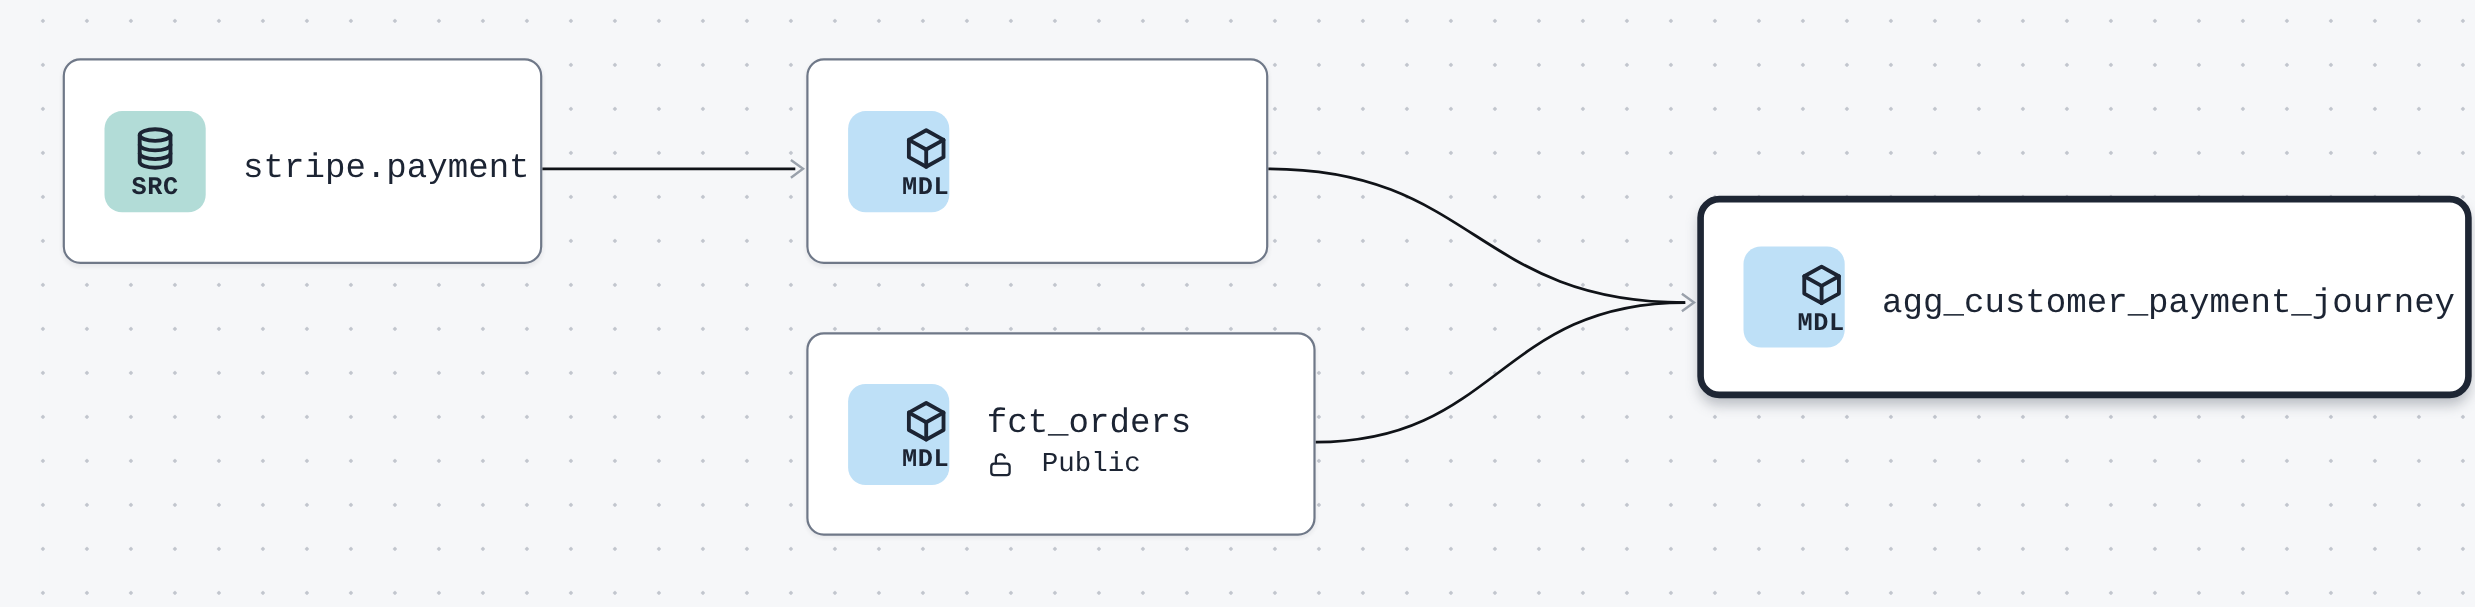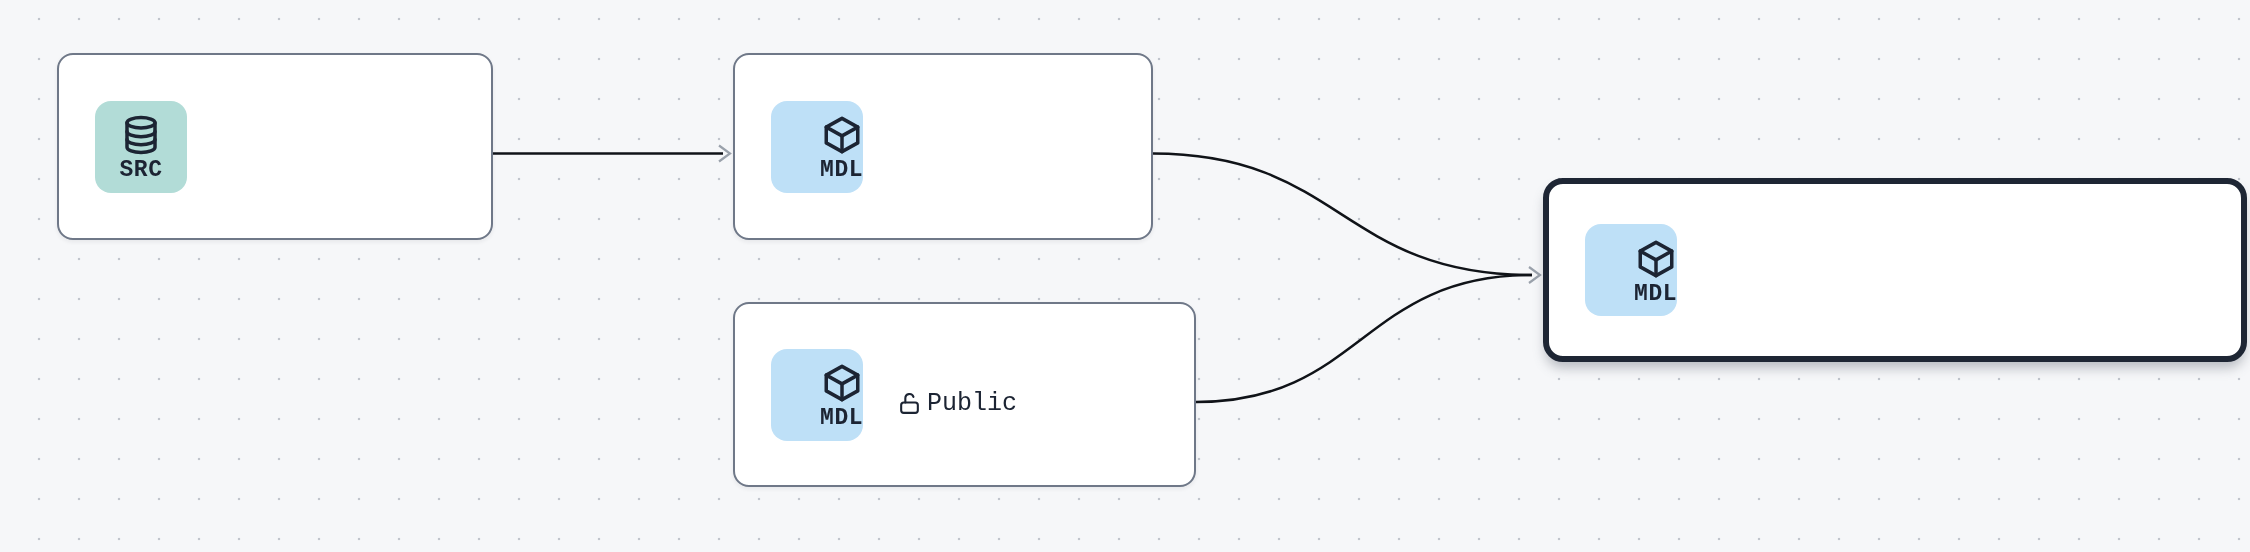--- a/index.html
+++ b/index.html
@@ -40,21 +40,21 @@
     flex:0 0 auto; width:92px; height:92px; border-radius:16px;
     display:flex; flex-direction:column; align-items:center; justify-content:center;
     gap:3px; padding-top:3px;
   }
   .badge-src{background:var(--badge-src-bg);}
   .badge-mdl{background:var(--badge-mdl-bg);align-items:flex-end;}
   .badge-label{font-size:23px; font-weight:700; letter-spacing:0.5px; line-height:1; color:var(--text);}
   .badge-icon{color:var(--text); display:block;}
   .node-text{margin-top:14px; display:flex; flex-direction:column;}
   .node-label{font-size:31px; line-height:1.2; color:var(--text); white-space:nowrap;}
-  .access-row{display:flex; align-items:center; gap:5px; margin-top:4px;}
+  .access-row{display:flex; align-items:center; gap:25px; margin-top:4px;}
   .access-label{font-size:25px; line-height:1.1; color:var(--text);}
   .lock-icon{color:var(--text); display:block;}
 </style>
 </head>
 <body>
 
 <div class="canvas">
 
   <svg class="edges" viewBox="0 0 2250 552">
     <path class="edge" d="M457 153.5 L687 153.5"></path>
@@ -68,20 +68,23 @@
   <div class="node node-1">
     <div class="badge badge-src">
       <svg class="badge-icon" viewBox="0 0 24 24" width="42" height="42" fill="none" stroke="currentColor" stroke-width="2" stroke-linecap="round" stroke-linejoin="round">
         <ellipse cx="12" cy="5" rx="8" ry="3"></ellipse>
         <path d="M4 5v14c0 1.66 3.58 3 8 3s8-1.34 8-3V5"></path>
         <path d="M4 10c0 1.66 3.58 3 8 3s8-1.34 8-3"></path>
         <path d="M4 14.5c0 1.66 3.58 3 8 3s8-1.34 8-3"></path>
       </svg>
       <span class="badge-label">SRC</span>
     </div>
+    <div class="node-text">
+      <div class="node-label">stripe.payment</div>
+    </div>
   </div>
 
   <div class="node node-2">
     <div class="badge badge-mdl">
       <svg class="badge-icon" viewBox="0 0 24 24" width="42" height="42" fill="none" stroke="currentColor" stroke-width="2" stroke-linecap="round" stroke-linejoin="round">
         <path d="M12 2.5 21 7.5 v9 L12 21.5 3 16.5 v-9 Z"></path>
         <path d="M3 7.5 12 12.5 21 7.5"></path>
         <path d="M12 12.5 v9"></path>
       </svg>
       <span class="badge-label">MDL</span>
@@ -91,34 +94,38 @@
   <div class="node node-3">
     <div class="badge badge-mdl">
       <svg class="badge-icon" viewBox="0 0 24 24" width="42" height="42" fill="none" stroke="currentColor" stroke-width="2" stroke-linecap="round" stroke-linejoin="round">
         <path d="M12 2.5 21 7.5 v9 L12 21.5 3 16.5 v-9 Z"></path>
         <path d="M3 7.5 12 12.5 21 7.5"></path>
         <path d="M12 12.5 v9"></path>
       </svg>
       <span class="badge-label">MDL</span>
     </div>
     <div class="node-text">
+      <div class="node-label">fct_orders</div>
       <div class="access-row">
         <svg class="lock-icon" viewBox="0 0 24 24" width="25" height="25" fill="none" stroke="currentColor" stroke-width="2" stroke-linecap="round" stroke-linejoin="round">
           <rect x="4" y="11" width="16" height="10" rx="2.5"></rect>
           <path d="M8 11V7a4 4 0 0 1 7.8-1.3"></path>
         </svg>
         <span class="access-label">Public</span>
       </div>
     </div>
   </div>
 
   <div class="node node-4">
     <div class="badge badge-mdl">
       <svg class="badge-icon" viewBox="0 0 24 24" width="42" height="42" fill="none" stroke="currentColor" stroke-width="2" stroke-linecap="round" stroke-linejoin="round">
         <path d="M12 2.5 21 7.5 v9 L12 21.5 3 16.5 v-9 Z"></path>
         <path d="M3 7.5 12 12.5 21 7.5"></path>
         <path d="M12 12.5 v9"></path>
       </svg>
       <span class="badge-label">MDL</span>
     </div>
+    <div class="node-text">
+      <div class="node-label">agg_customer_payment_journey</div>
+    </div>
   </div>
 
 </div>
 
 </body></html>

